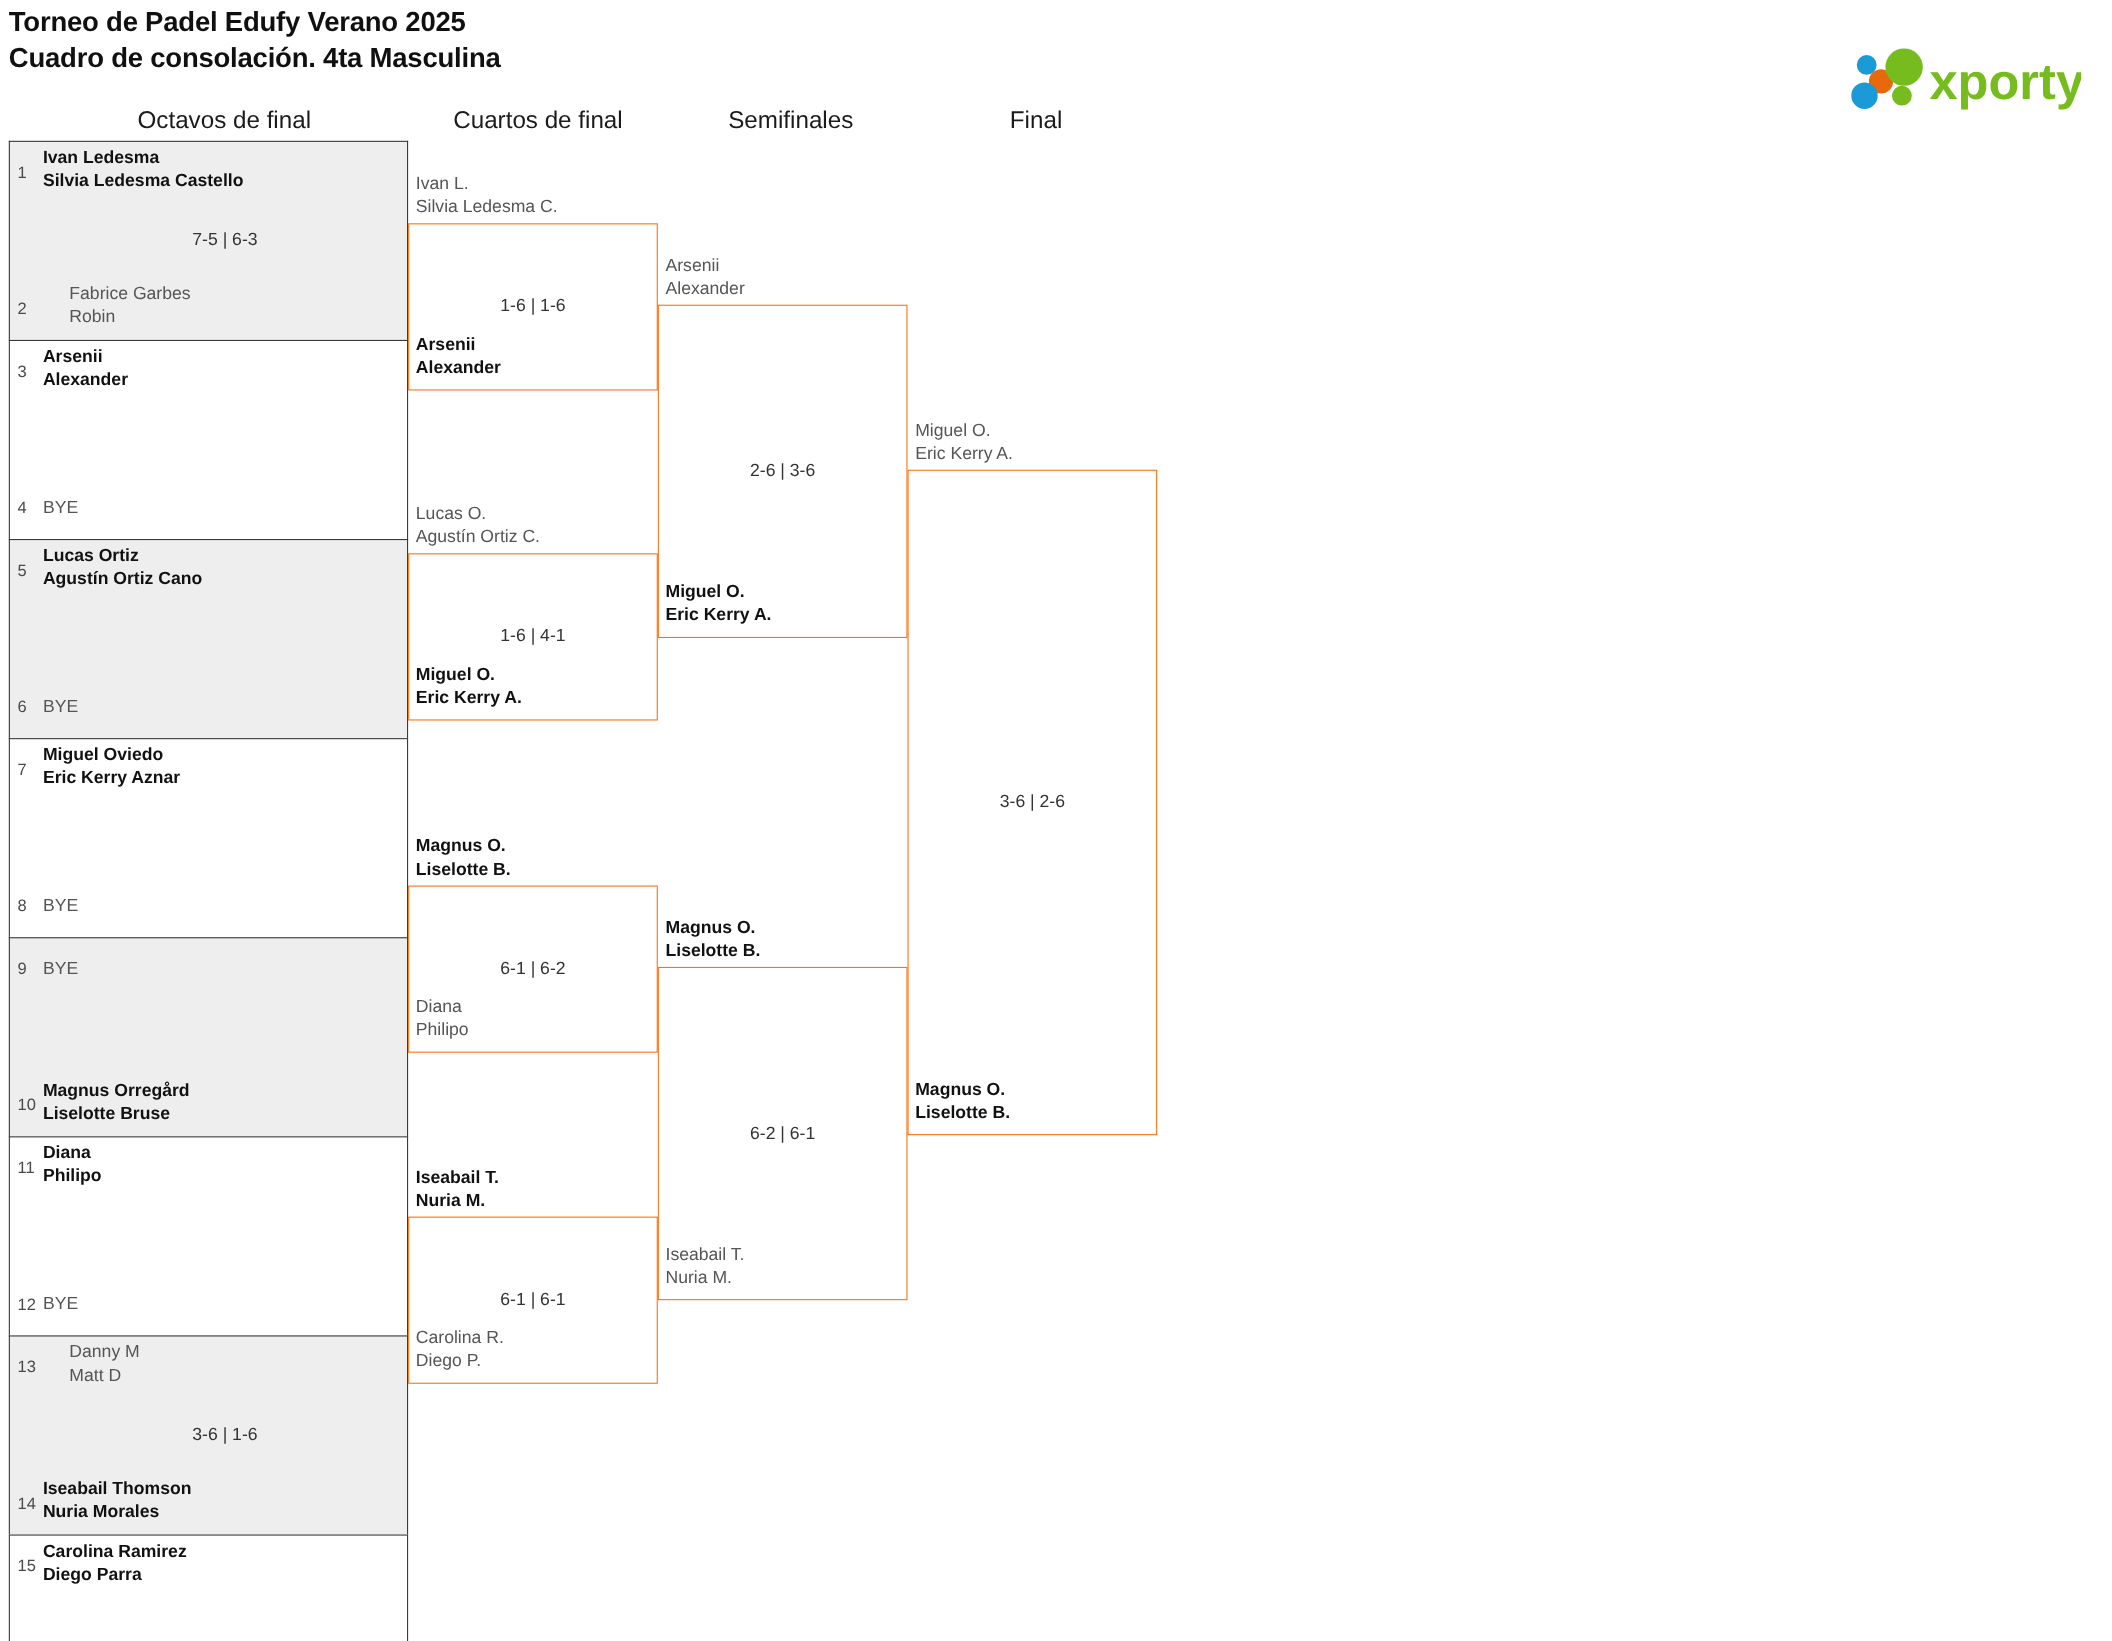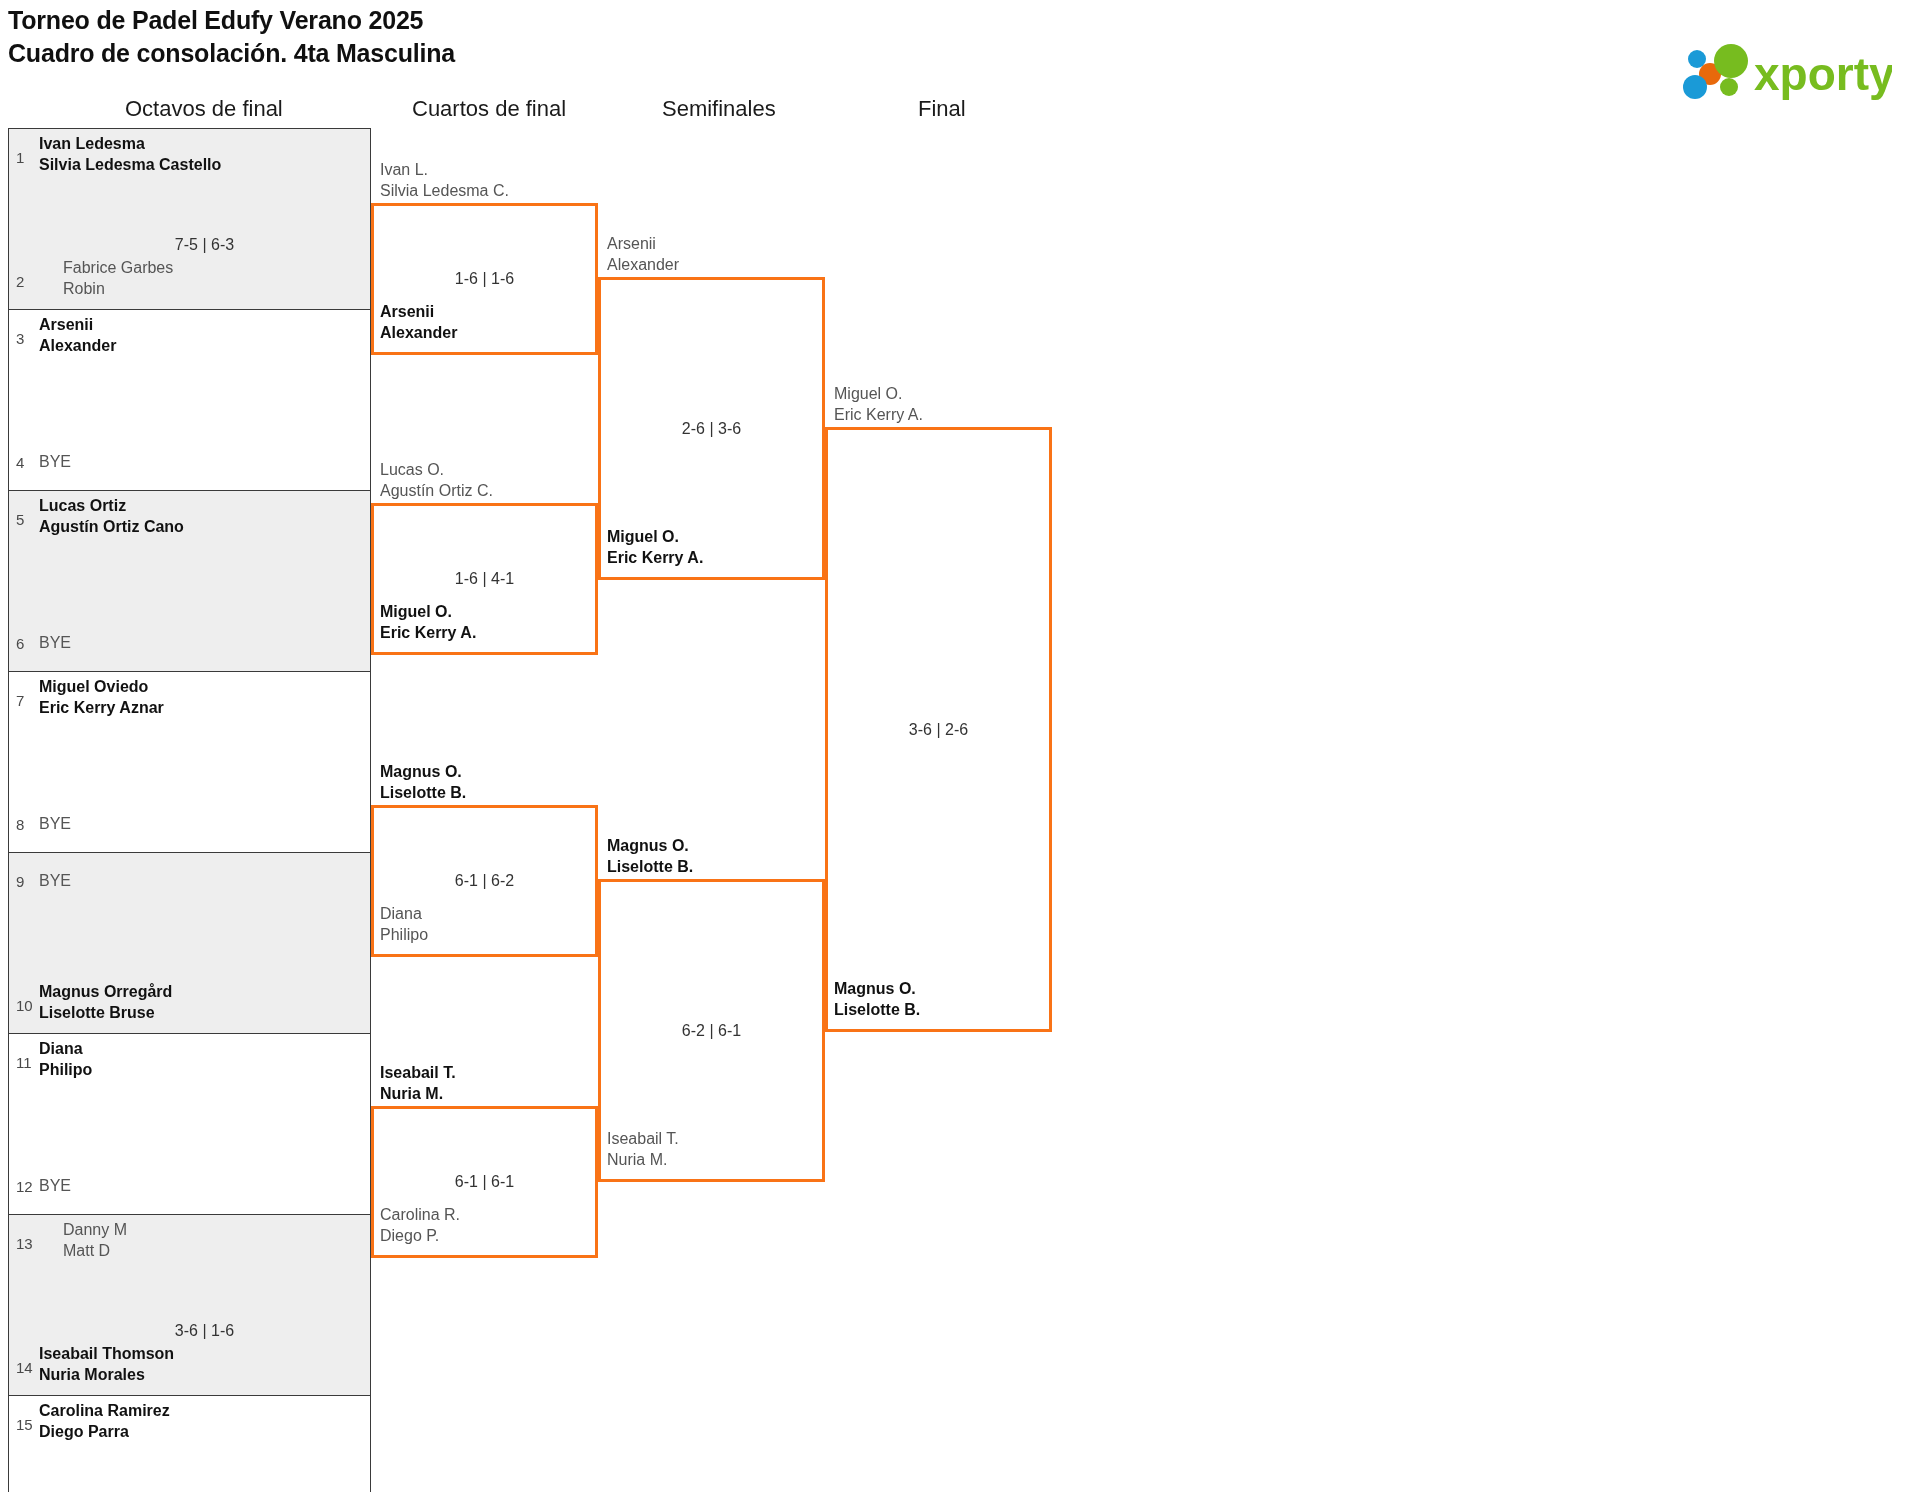--- a/index.html
+++ b/index.html
@@ -64,28 +64,27 @@
   }
   .names.win{font-weight:700;color:#111111;}
   .names.lose{font-weight:400;color:#555555;margin-left:24px;}
   .names.bye{font-weight:400;color:#555555;line-height:46px;}
   .r16-score{
     position:absolute;left:0;right:0;top:50%;
     transform:translateY(-50%);
     text-align:center;
     font-size:16px;color:#333333;
     padding-left:30px;
-    margin-top:26px;
   }
 
   
   .mbox{
     position:absolute;
     box-sizing:border-box;
-    border:3px solid #f97316;
+    border:1px solid #f97316;
     background:transparent;
   }
   .mscore{
     position:absolute;left:0;right:0;top:50%;
     transform:translateY(-50%);
     text-align:center;font-size:16px;color:#333333;
   }
   .mlabel{
     position:absolute;left:6px;
     font-size:16px;line-height:1.30;

